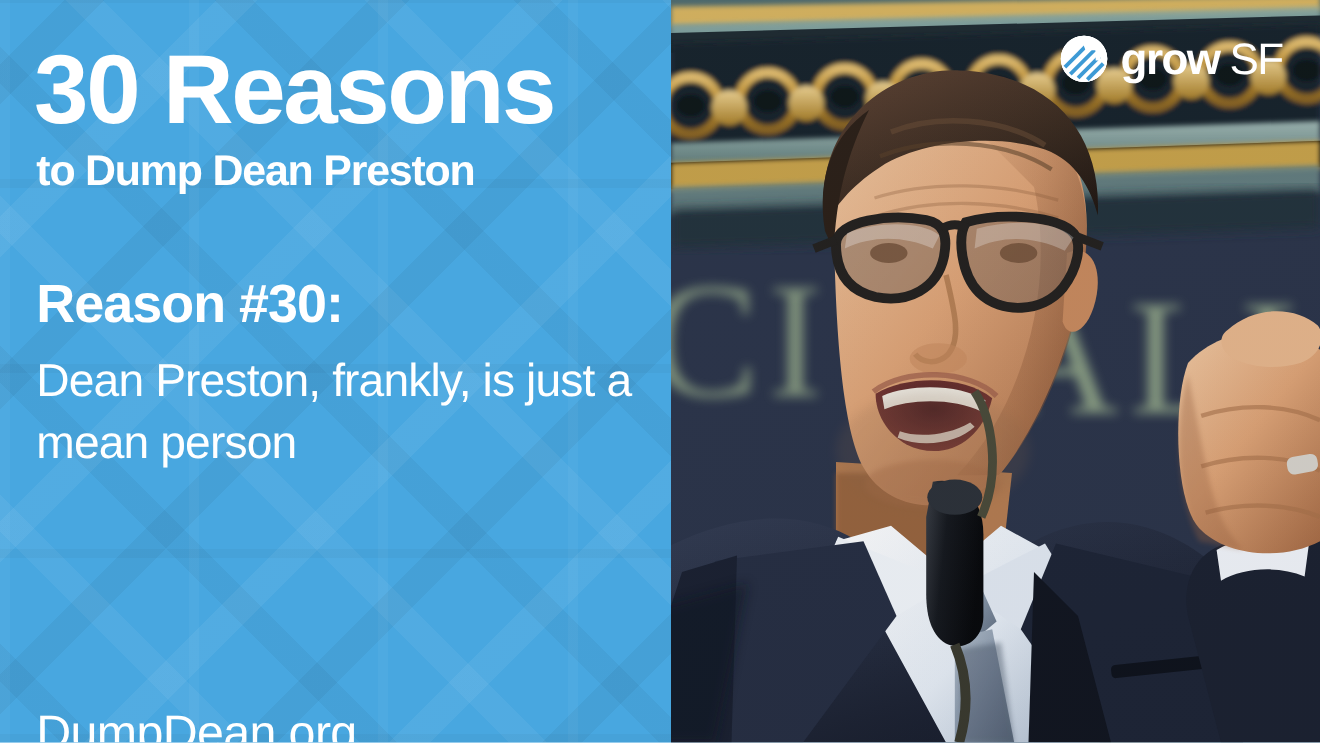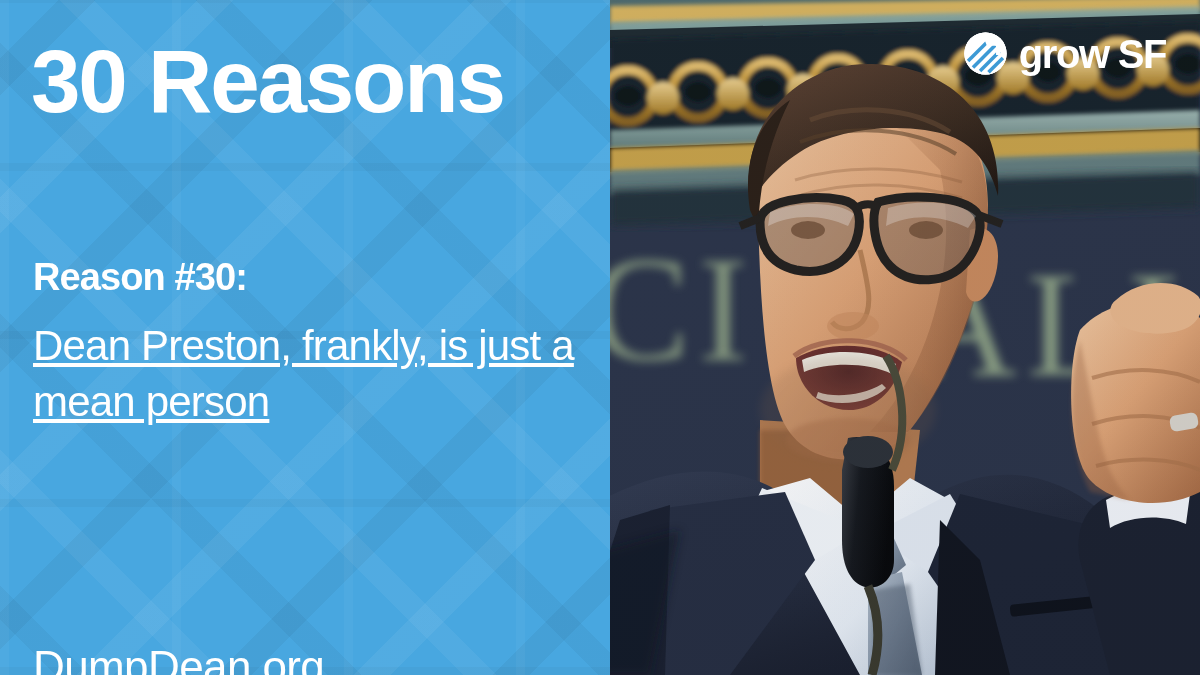--- a/index.html
+++ b/index.html
@@ -71,29 +71,29 @@
     position:absolute; left:33px; top:134px;
     color:#ffffff;
     font-size:39px; line-height:44px;
     font-weight:bold; letter-spacing:-1.1px;
     white-space:nowrap;
   }
 
   .reason-label {
     position:absolute; left:33px; top:255px;
     color:#ffffff;
-    font-size:38px; line-height:44px;
+    font-size:49px; line-height:44px;
     font-weight:bold; letter-spacing:-0.9px;
     white-space:nowrap;
   }
   .reason-body {
     position:absolute; left:33px; top:318px; width:560px;
     color:#ffffff;
     font-size:42px; line-height:56px;
-    font-weight:normal; letter-spacing:-0.8px;text-decoration:underline;
+    font-weight:normal; letter-spacing:-0.8px;
   }
 
   .site-url {
     position:absolute; left:33px; top:596px;
     color:#ffffff;
     font-size:44px; line-height:52px;
     font-weight:normal; letter-spacing:-0.6px;
     white-space:nowrap;
     margin-top:45px;
   }
@@ -113,33 +113,34 @@
     z-index:10;
     text-align:right;
   }
   .logo-mark { width:45px; height:45px; display:block; }
   .logo-text {
     color:#ffffff; font-size:40px; line-height:40px;
     font-weight:bold; letter-spacing:-1.4px; white-space:nowrap;
     display:flex; align-items:baseline; gap:9px;
   }
   .logo-word { font-weight:bold; }
-  .logo-sf { font-weight:bold; }
+  .logo-sf { font-weight:normal; }
 </style>
 </head>
 <body>
 
 <div class="canvas">
 
   <div class="left-panel">
     <div class="pattern"></div>
     <div class="pattern-blocks"></div>
 
     <div class="left-content">
       <div class="headline-main">30 Reasons</div>
+      <div class="headline-sub">to Dump Dean Preston</div>
 
       <div class="reason-label">Reason #30:</div>
       <div class="reason-body">Dean Preston, frankly, is just a mean person</div>
 
       <div class="site-url">DumpDean.org</div>
     </div>
   </div>
 
   <div class="photo">
     <svg width="590" height="675" viewBox="0 0 590 675" xmlns="http://www.w3.org/2000/svg">

